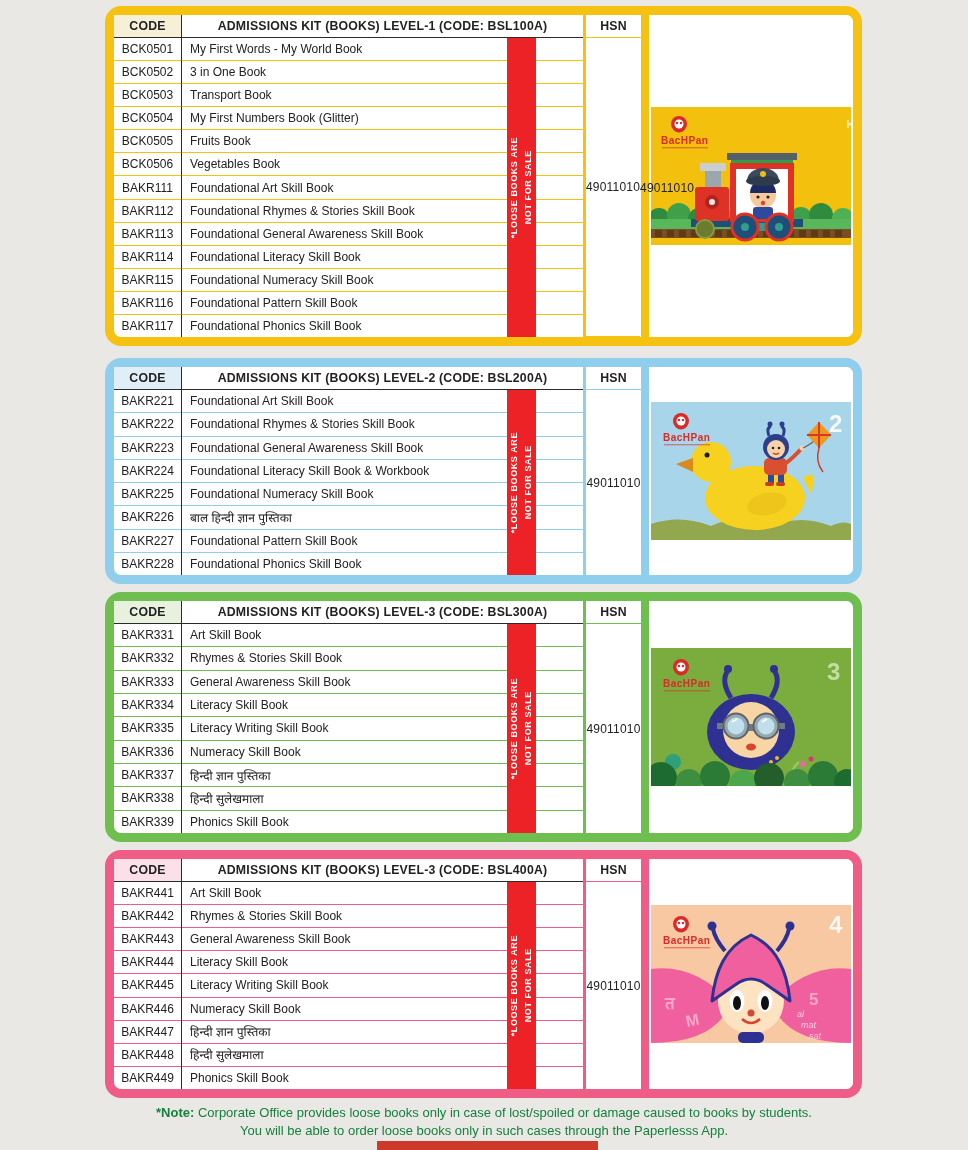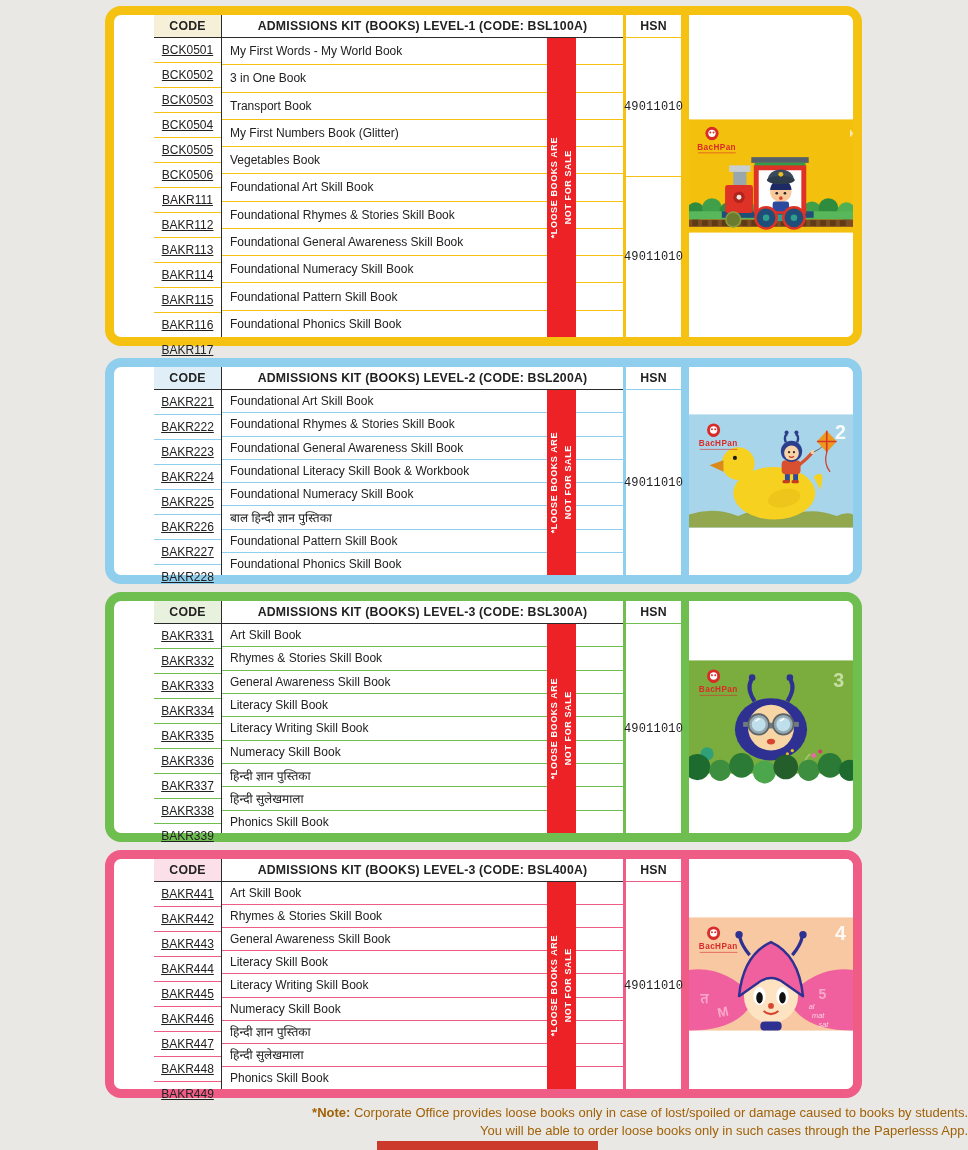--- a/index.html
+++ b/index.html
@@ -7,61 +7,61 @@
   body { font-family:"Liberation Sans", sans-serif; }
   .stage { position:relative; width:968px; height:1150px; background:#E9E8E5; overflow:hidden; color:#222; margin:0 auto; }
 
   .card { position:absolute; left:105px; width:757px; background:#fff;
           border:9px solid var(--accent,#ccc); border-radius:16px; display:flex; }
   .card-1 { top:6px;   height:340px; }
   .card-2 { top:358px; height:226px; }
   .card-3 { top:592px; height:250px; }
   .card-4 { top:850px; height:248px; }
 
-  .table-wrap { position:relative; width:527px; flex:none; display:flex;margin-left:40px; }
+  .table-wrap { position:relative; width:527px; flex:none; display:flex; }
   .col { display:flex; flex-direction:column; }
   .col-code { width:68px; flex:none; border-right:1.6px solid #2a2a2a; }
   .col-name { flex:1; min-width:0; }
   .col-hsn  { width:58px; flex:none; border-left:3px solid var(--accent); }
 
   .hdr { height:23px; flex:none; display:flex; align-items:center; justify-content:center;
          font-weight:bold; font-size:12.3px; letter-spacing:.2px;
          border-bottom:1.6px solid #2a2a2a; white-space:nowrap; }
   .hdr-hsn { border-bottom:1.6px solid var(--accent); }
   .card-1 .hdr-code { background:#F7F0D8; }
   .card-2 .hdr-code { background:#DFEEF7; }
   .card-3 .hdr-code { background:#E7F1DE; }
   .card-4 .hdr-code { background:#FBE0EA; }
 
   .cell { flex:1; display:flex; align-items:center; border-bottom:1.5px solid var(--accent);
           font-size:12px; min-height:0; white-space:nowrap; overflow:hidden; }
-  .code-cell { justify-content:center; padding:12px 2px;text-decoration:underline; }
+  .code-cell { justify-content:center; padding:4px 2px; }
   .name-cell { padding-left:8px; padding-right:15px; }
   .col-code .cell:last-child, .col-name .cell:last-child { border-bottom:none;text-align:center; }
 
-  .hsn-body { flex:1; display:flex; flex-direction:column;font-family:Liberation Mono, monospace; }
+  .hsn-body { flex:1; display:flex; flex-direction:row; }
   .hsn-block { display:flex; align-items:center; justify-content:center; font-size:12px; letter-spacing:.2px; }
   .hsn-block.b6 { flex:6; border-bottom:1.5px solid var(--accent); }
   .hsn-block.b7 { flex:7; }
   .hsn-block.single { flex:1; }
 
   .banner { position:absolute; left:393px; top:23px; bottom:0; width:29px;
             display:flex; align-items:center; justify-content:center; z-index:3; }
   .banner-text { writing-mode:vertical-rl; transform:rotate(180deg); color:#fff; font-weight:bold;
                  font-size:9px; line-height:1.5; text-align:center; letter-spacing:.6px; white-space:nowrap; }
   .banner-text span { display:block; }
 
   .accent-strip { width:8px; flex:none; background:var(--accent); }
   .panel { flex:1; display:flex; align-items:center; justify-content:center; background:#fff;
            border-top-right-radius:7px; border-bottom-right-radius:7px; min-width:0; }
   .cover { display:block; }
   svg text { font-family:"Liberation Sans", sans-serif; }
 
-  .footer-note { position:absolute; top:1104px; left:0; width:100%; text-align:right;
-                 font-size:13px; line-height:17.5px; color:#a16207; }
+  .footer-note { position:absolute; top:1104px; left:0; width:100%; text-align:center;
+                 font-size:13px; line-height:17.5px; color:#15803d; }
   .ribbon { position:absolute; left:377px; top:1141px; width:221px; height:9px; }
 </style>
 </head>
 <body>
 
 <div class="stage">
 
   <section class="card card-1" style="--accent: #F5C211;">
     <div class="table-wrap">
       <div class="col col-code">
@@ -81,24 +81,26 @@
           <div class="cell code-cell">BAKR116</div>
           <div class="cell code-cell">BAKR117</div>
         </div>
       <div class="col col-name">
 
         <div class="hdr hdr-title">ADMISSIONS KIT (BOOKS) LEVEL-1 (CODE: BSL100A)</div>
       <div class="cell name-cell">My First Words - My World Book</div>
           <div class="cell name-cell">3 in One Book</div>
           <div class="cell name-cell">Transport Book</div>
           <div class="cell name-cell">My First Numbers Book (Glitter)</div>
+          <div class="cell name-cell">Fruits Book</div>
           <div class="cell name-cell">Vegetables Book</div>
           <div class="cell name-cell">Foundational Art Skill Book</div>
           <div class="cell name-cell">Foundational Rhymes &amp; Stories Skill Book</div>
           <div class="cell name-cell">Foundational General Awareness Skill Book</div>
+          <div class="cell name-cell">Foundational Literacy Skill Book</div>
           <div class="cell name-cell">Foundational Numeracy Skill Book</div>
           <div class="cell name-cell">Foundational Pattern Skill Book</div>
           <div class="cell name-cell">Foundational Phonics Skill Book</div>
         </div>
       <div class="col col-hsn">
         <div class="hdr hdr-hsn">HSN</div>
         <div class="hsn-body">
           <div class="hsn-block b6">49011010</div>
           <div class="hsn-block b7">49011010</div>
         </div>

